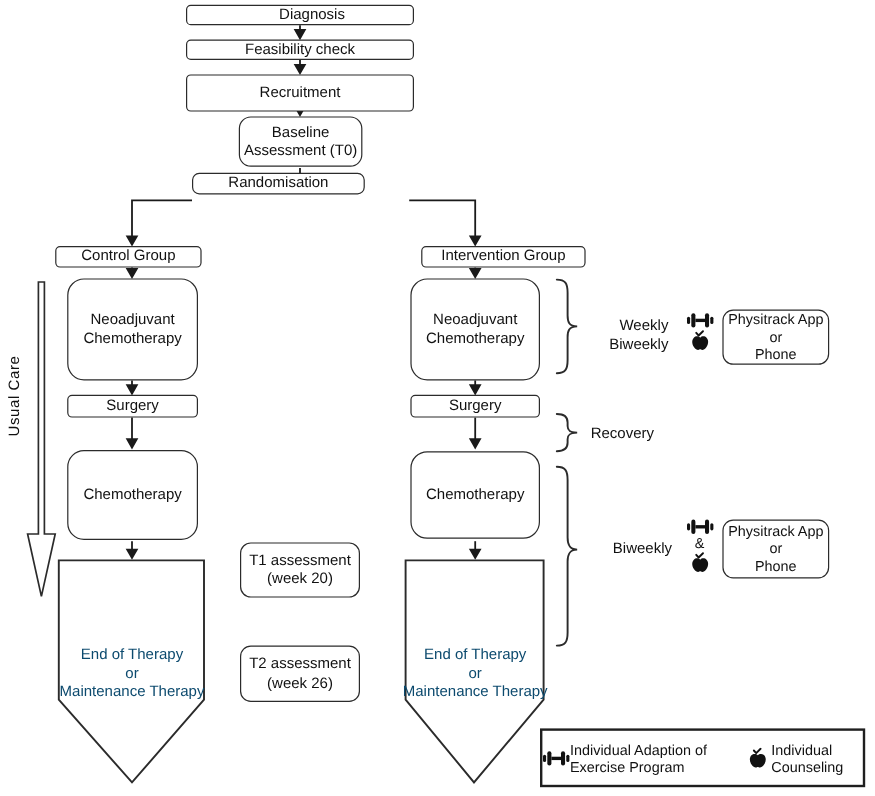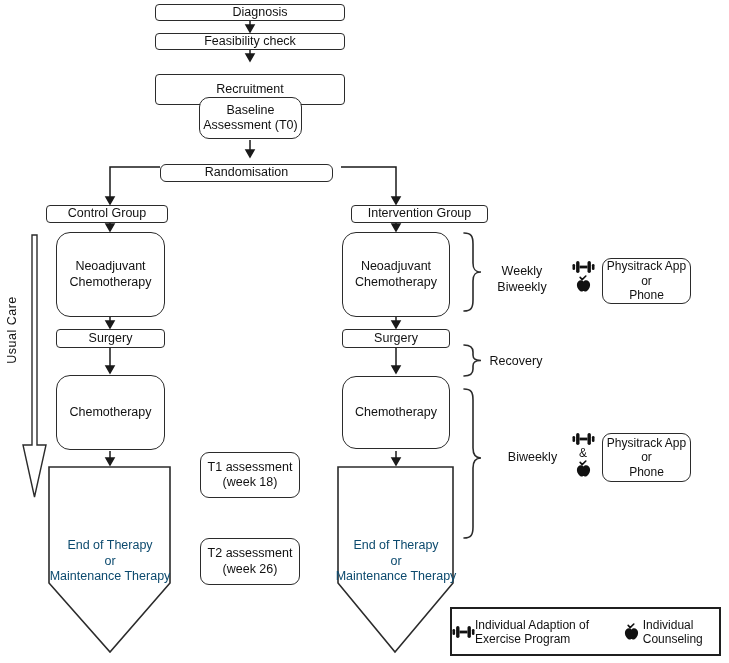--- a/index.html
+++ b/index.html
@@ -8,21 +8,21 @@
     font-family:"Liberation Sans",sans-serif;color:#111;overflow:hidden;
   }
   .box{
     position:absolute;box-sizing:border-box;background:#fff;
     border:1.6px solid #2b2b2b;display:flex;align-items:center;justify-content:center;
     text-align:center;font-size:12.5px;line-height:1.22;white-space:pre-line;color:#111;
   }
   .r4{border-radius:4px}.r6{border-radius:6px}.r9{border-radius:9px}.r14{border-radius:14px}
   .lbl{
     position:absolute;font-size:12.5px;line-height:1.25;color:#111;
-    text-align:center;white-space:pre-line;
+    text-align:right;white-space:pre-line;
   }
   .ptext{position:absolute;font-size:12.5px;line-height:1.25;text-align:center;white-space:pre-line;color:#0c4a6e;}
   svg.layer{position:absolute;left:0;top:0;}
   .icon-col{position:absolute;display:flex;flex-direction:column;align-items:center;gap:1px;}
   .amp{font-size:12px;line-height:1;color:#111;}
   .legend{
     position:absolute;left:450px;top:607px;width:271px;height:49px;box-sizing:border-box;
     border:2px solid #1f1f1f;background:#fff;display:flex;flex-direction:row;justify-content:center;gap:3px;
     padding:2px 0;
   }
@@ -107,24 +107,24 @@
 
     <g stroke="#2b2b2b" stroke-width="1.6" fill="none" stroke-linecap="round">
       <path d="M464 233 C471 233 473 236 473 244 L473 263 C473 268 474 272 481 272 C474 272 473 276 473 281 L473 300 C473 308 471 311 464 311"></path>
       <path d="M464 345 C471 345 473 348 473 352 L473 355 C473 358 474 360.5 481 360.5 C474 360.5 473 363 473 366 L473 369 C473 373 471 376 464 376"></path>
       <path d="M464 389 C471 389 473 392 473 400 L473 448 C473 453 474 458 481 458 C474 458 473 463 473 468 L473 527 C473 535 471 538 464 538"></path>
     </g>
   </svg>
 
   <div class="box r4" style="left:155px;top:4px;width:190px;height:17px;padding-left:20px;">Diagnosis</div>
   <div class="box r4" style="left:155px;top:33px;width:190px;height:17px;">Feasibility check</div>
-  <div class="box r4" style="left:155px;top:62px;width:190px;height:31px;margin-top:12px;">Recruitment</div>
+  <div class="box r4" style="left:155px;top:62px;width:190px;height:31px;">Recruitment</div>
   <div class="box r9" style="left:199px;top:97px;width:103px;height:42px;border-radius:10px;">Baseline
 Assessment (T0)</div>
-  <div class="box r6" style="left:160px;top:164px;width:173px;height:18px;">Randomisation</div>
+  <div class="box r6" style="left:160px;top:144px;width:144px;height:18px;">Randomisation</div>
 
   <div class="rot" style="left:-28px;top:323px;width:80px;">Usual Care</div>
 
   <div class="box r4" style="left:46px;top:205px;width:122px;height:18px;">Control Group</div>
   <div class="box r14" style="left:56px;top:232px;width:109px;height:85px;">Neoadjuvant
 Chemotherapy</div>
   <div class="box r4" style="left:56px;top:329px;width:109px;height:19px;">Surgery</div>
   <div class="box r14" style="left:56px;top:375px;width:109px;height:75px;">Chemotherapy</div>
   <div class="ptext" style="left:45px;top:538px;width:130px;">End of Therapy
 or
@@ -133,21 +133,21 @@
   <div class="box r4" style="left:351px;top:205px;width:137px;height:18px;text-align:right;">Intervention Group</div>
   <div class="box r14" style="left:342px;top:232px;width:108px;height:85px;">Neoadjuvant
 Chemotherapy</div>
   <div class="box r4" style="left:342px;top:329px;width:108px;height:19px;">Surgery</div>
   <div class="box r14" style="left:342px;top:376px;width:108px;height:73px;">Chemotherapy</div>
   <div class="ptext" style="left:331px;top:538px;width:130px;">End of Therapy
 or
 Maintenance Therapy</div>
 
   <div class="box r9" style="left:200px;top:452px;width:100px;height:46px;">T1 assessment
-(week 18)</div>
+(week 20)</div>
   <div class="box r9" style="left:200px;top:538px;width:100px;height:47px;">T2 assessment
 (week 26)</div>
 
   <div class="lbl" style="left:487px;top:264px;width:70px;">Weekly
 Biweekly</div>
   <div class="lbl" style="left:487px;top:354px;width:58px;">Recovery</div>
   <div class="lbl" style="left:505px;top:450px;width:55px;">Biweekly</div>
 
   <div class="icon-col" style="left:570px;top:260px;width:26px;">
     <svg width="23" height="14" viewBox="0 0 22 14" fill="#111">

